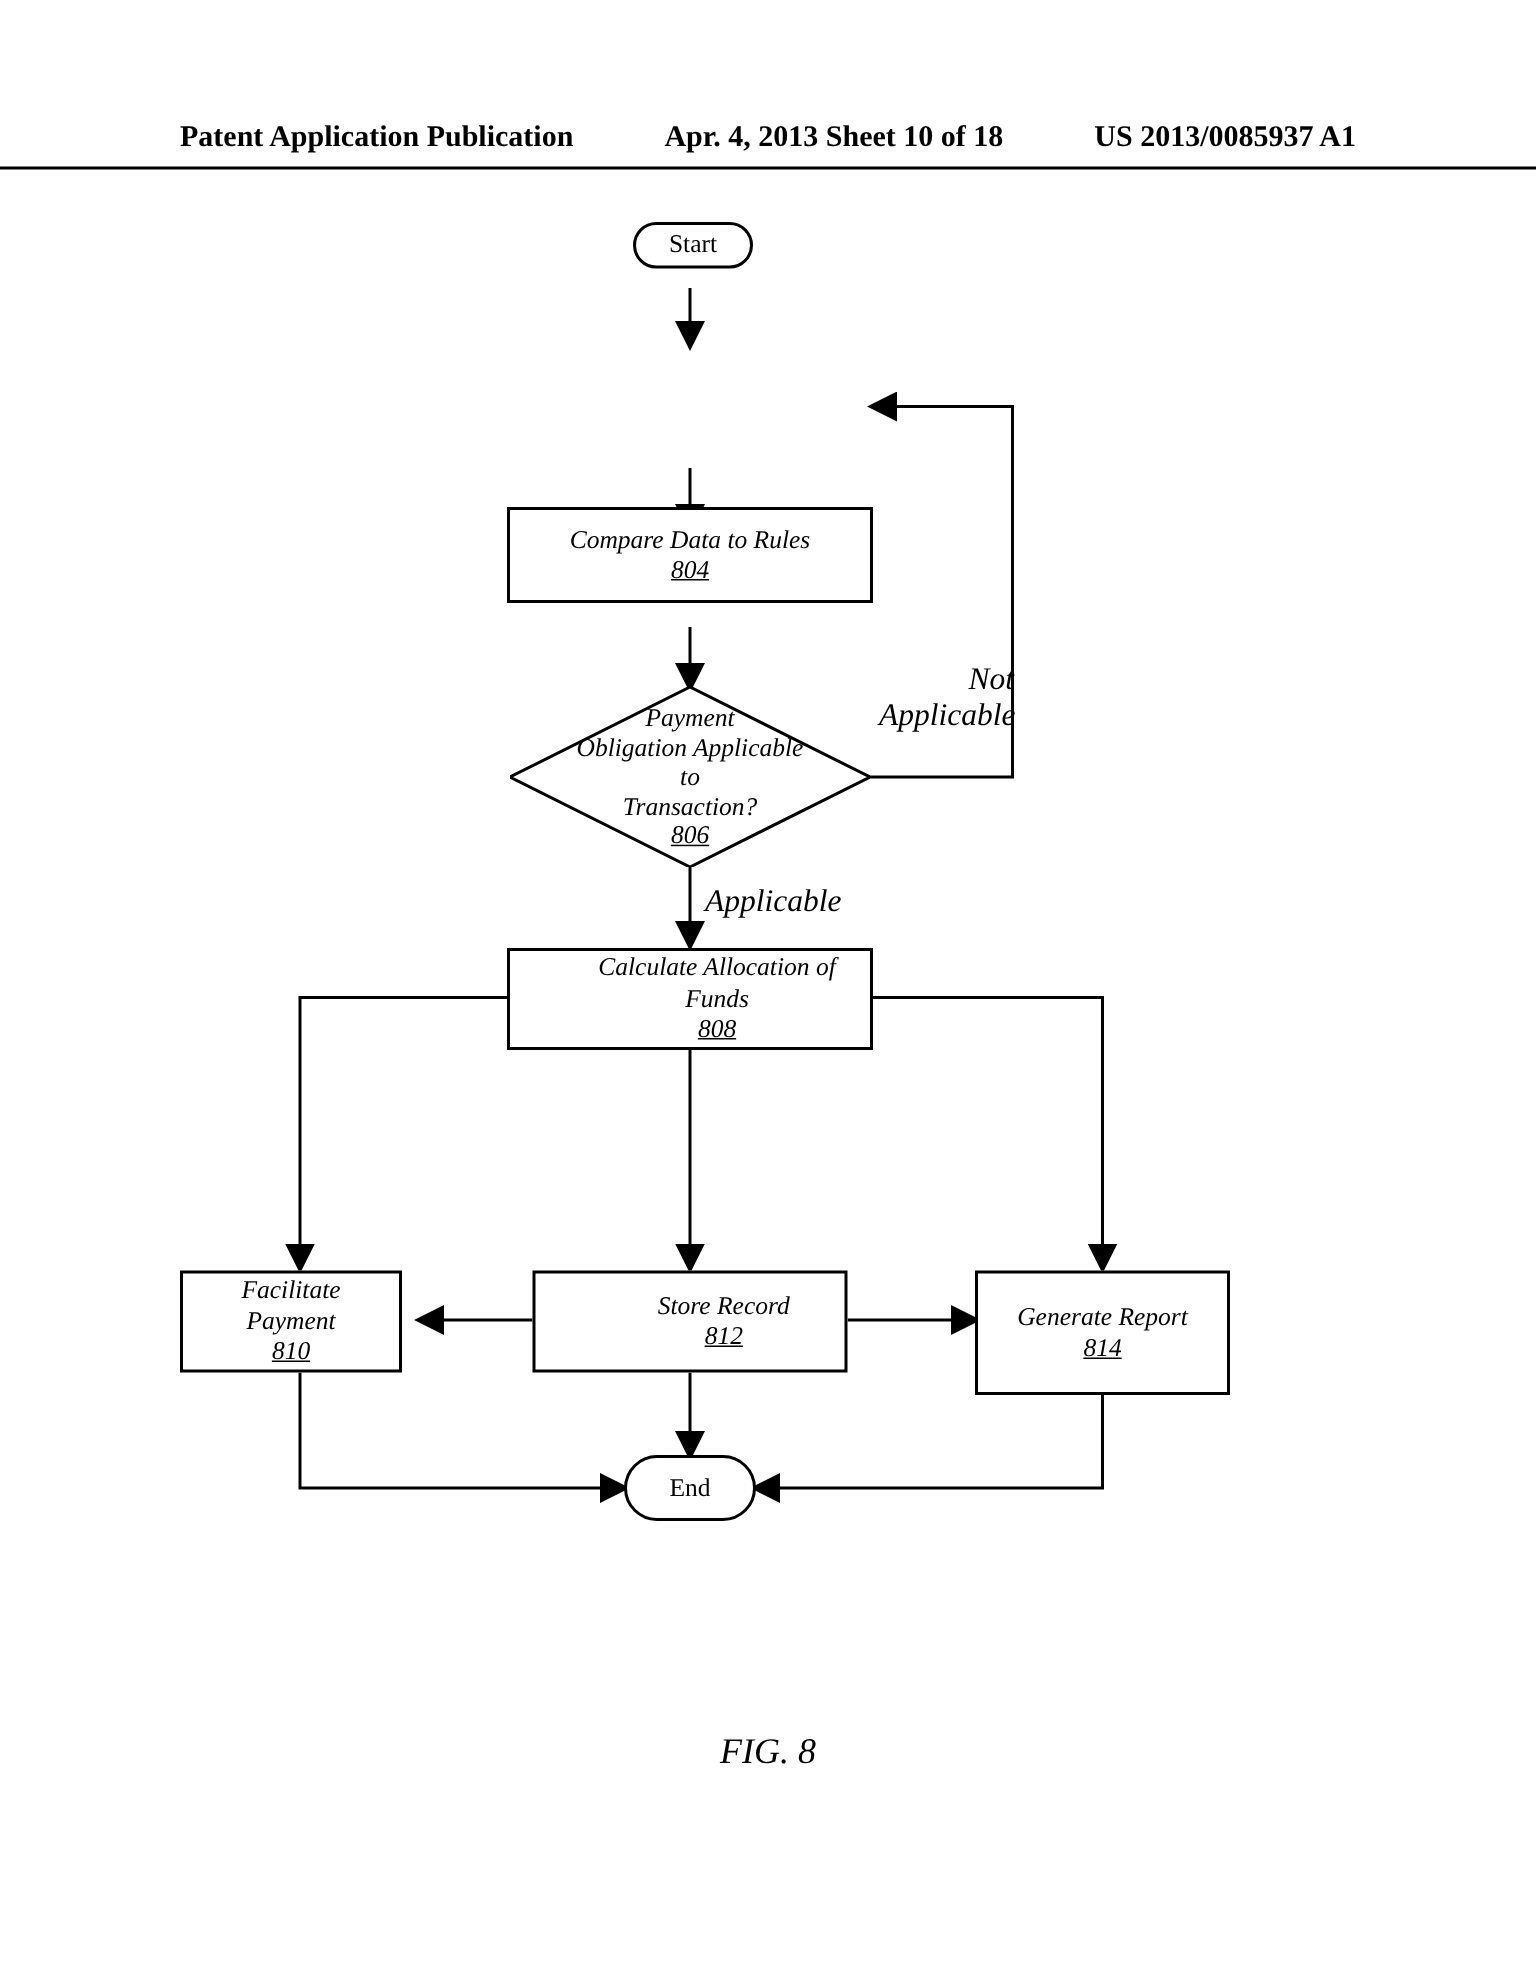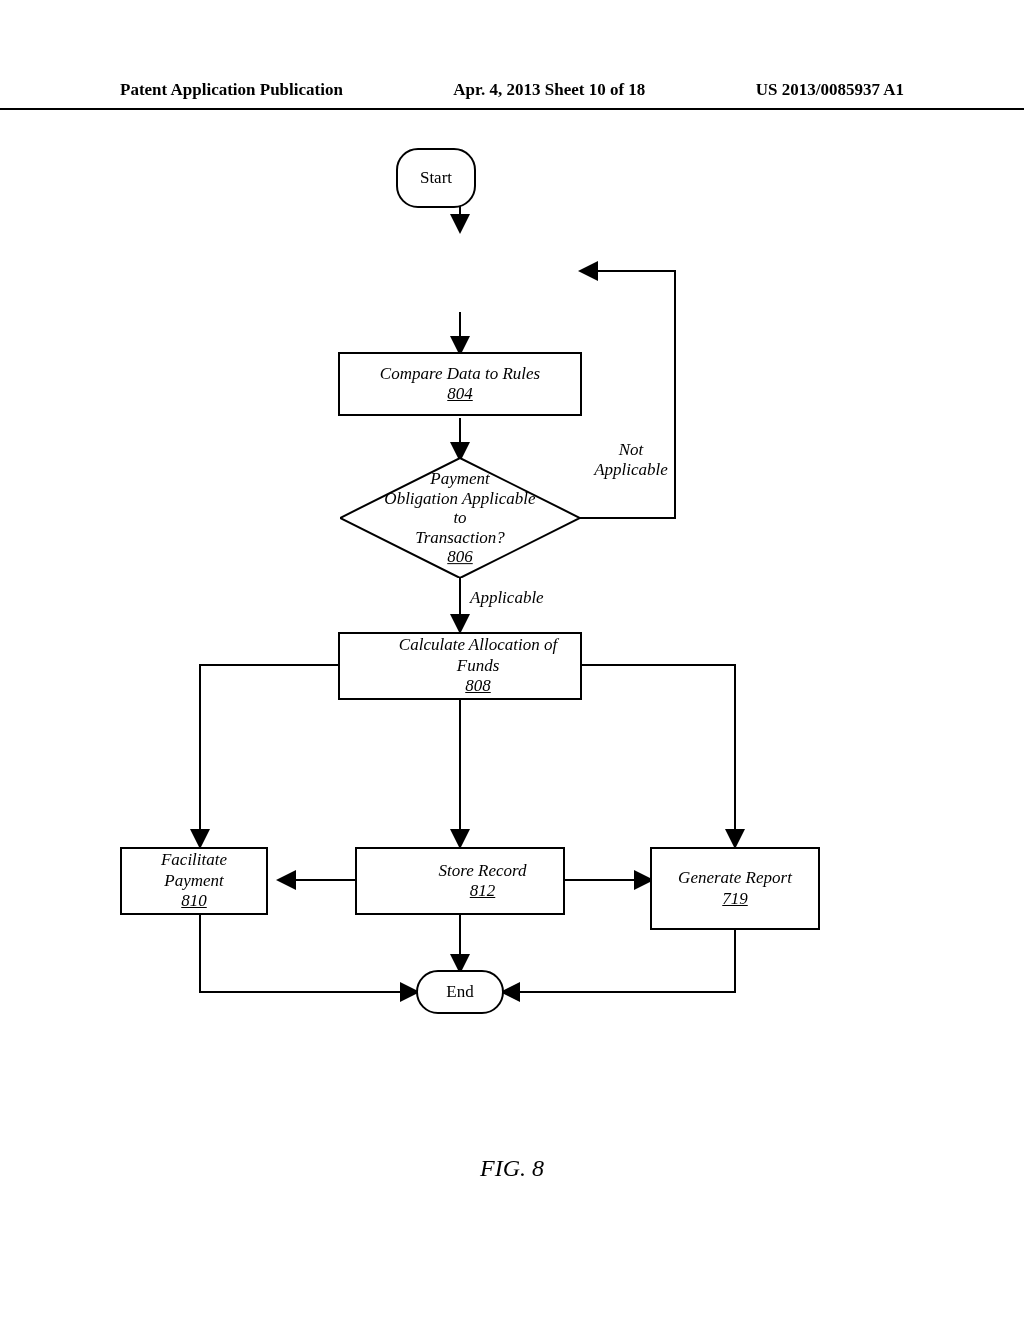--- a/index.html
+++ b/index.html
@@ -16,21 +16,21 @@
     position: absolute;
     top: 80px;
     left: 0;
     width: 100%;
     padding: 0 120px 8px 120px;
     box-sizing: border-box;
     border-bottom: 2px solid #000;
     display: flex;
     justify-content: space-between;
     font-weight: bold;
-    font-size: 17px;
+    font-size: 20px;
   }
   .diagram {
     position: absolute;
     top: 140px;
     left: 0;
     width: 1024px;
     height: 920px;
   }
   .box {
     position: absolute;
@@ -67,22 +67,22 @@
   }
   .diamond .dcontent {
     position: absolute;
     top: 50%; left: 50%;
     transform: translate(-50%, -50%);
     width: 70%;
   }
   .label {
     position: absolute;
     font-style: italic;
-    font-size: 17px;
-    text-align: center;
+    font-size: 21px;
+    text-align: right;
     line-height: 1.15;
   }
   .figcaption {
     position: absolute;
     top: 1155px;
     left: 0;
     width: 100%;
     text-align: center;
     font-style: italic;
     font-size: 24px;
@@ -134,26 +134,26 @@
 
     <line x1="565" y1="740" x2="650" y2="740" stroke="#000" stroke-width="2" marker-end="url(#ah)"></line>
 
     <line x1="460" y1="775" x2="460" y2="830" stroke="#000" stroke-width="2" marker-end="url(#ah)"></line>
 
     <polyline points="200,775 200,852 416,852" fill="none" stroke="#000" stroke-width="2" marker-end="url(#ah)"></polyline>
 
     <polyline points="735,775 735,852 504,852" fill="none" stroke="#000" stroke-width="2" marker-end="url(#ah)"></polyline>
   </svg>
 
-  <div class="box terminator" style="left:396px; top:8px; width:80px; height:60px;">
+  <div class="box terminator" style="left:422px; top:8px; width:80px; height:31px;">
     <span>Start</span>
   </div>
 
 
-  <div class="box" style="left:338px; top:212px; width:244px; height:64px;">
+  <div class="box" style="left:338px; top:198px; width:244px; height:64px;">
     <span>Compare Data to Rules</span>
     <span class="refnum">804</span>
   </div>
 
   <div class="diamond" style="left:340px; top:318px; width:240px; height:120px;">
     <svg width="240" height="120" viewBox="0 0 240 120">
       <polygon points="120,0 240,60 120,120 0,60" fill="#fff" stroke="#000" stroke-width="2"></polygon>
     </svg>
     <div class="dcontent">
       <span style="white-space:pre-line;">Payment
@@ -183,21 +183,21 @@
     <span class="refnum">810</span>
   </div>
 
   <div class="box" style="left:355px; top:707px; width:210px; height:68px;padding-left:45px;">
     <span>Store Record</span>
     <span class="refnum">812</span>
   </div>
 
   <div class="box" style="left:650px; top:707px; width:170px; height:83px;">
     <span>Generate Report</span>
-    <span class="refnum">719</span>
+    <span class="refnum">814</span>
   </div>
 
   <div class="box terminator" style="left:416px; top:830px; width:88px; height:44px;">
     <span>End</span>
   </div>
 
 </div>
 
 <div class="figcaption">
   <span>FIG. 8</span>

